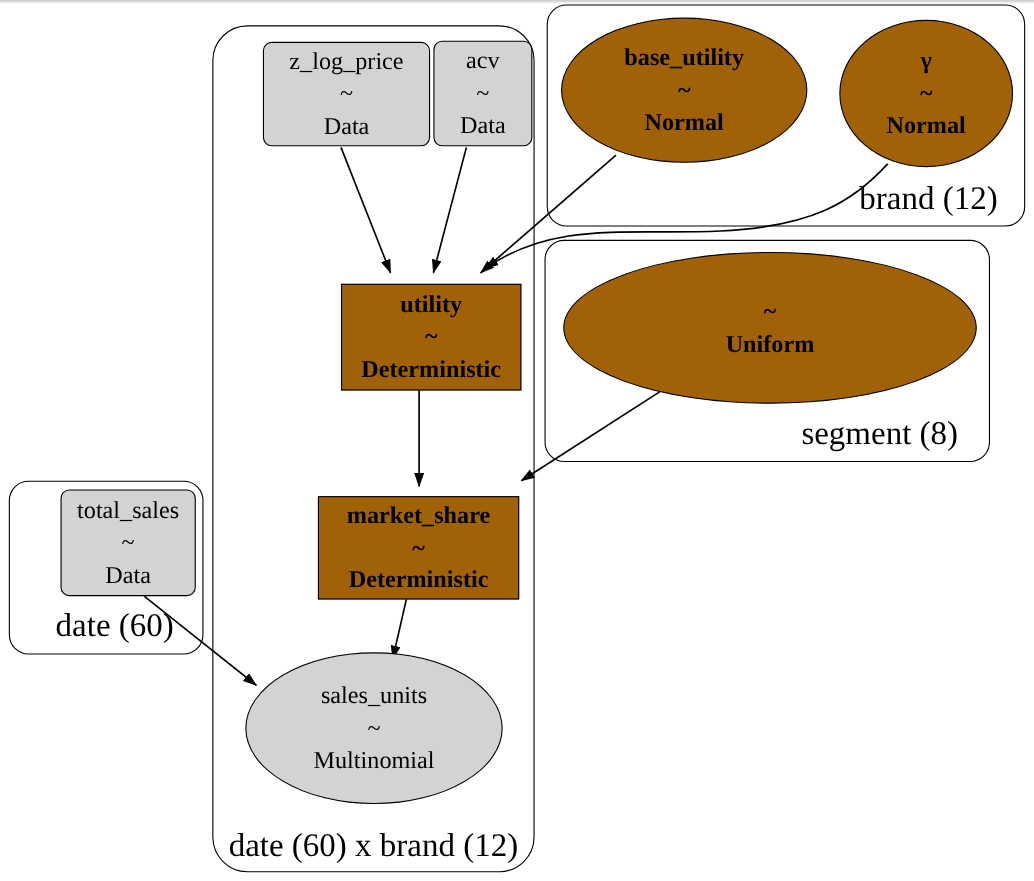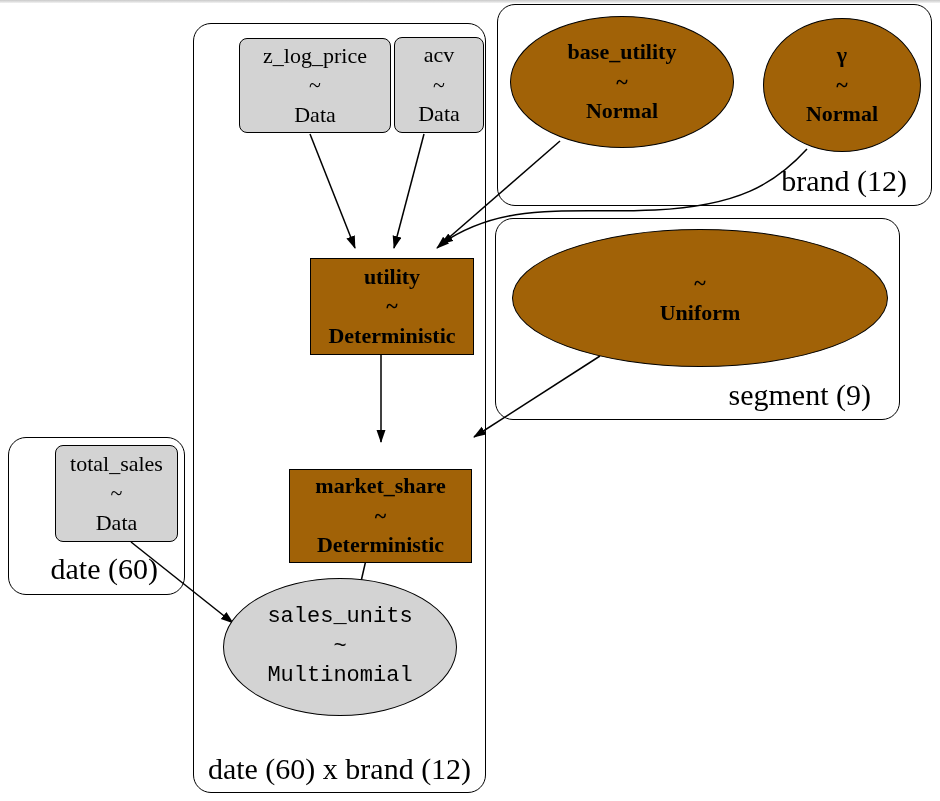--- a/index.html
+++ b/index.html
@@ -49,30 +49,30 @@
   .node.gray{background:#d3d3d3;}
   .node.white{background:#a16207;font-weight:bold;}
 </style>
 </head>
 <body>
 
 <div class="canvas">
 
   <div class="screen-top-edge"></div>
 
-  <div class="plate" style="left:193px;top:23px;width:291px;height:768px;">
+  <div class="plate" style="left:193px;top:23px;width:291px;height:768px;border-radius:32px;">
     <div class="plate-label center">date (60) x brand (12)</div>
   </div>
 
   <div class="plate" style="left:497px;top:4px;width:433px;height:200px;">
     <div class="plate-label br">brand (12)</div>
   </div>
 
   <div class="plate" style="left:495px;top:218px;width:403px;height:200px;">
-    <div class="plate-label br" style="right:28px;">segment (9)</div>
+    <div class="plate-label br" style="right:28px;">segment (8)</div>
   </div>
 
   <div class="plate" style="left:8px;top:437px;width:175px;height:156px;">
     <div class="plate-label br" style="right:26px;bottom:10px;">date (60)</div>
   </div>
 
   <svg class="edges" viewBox="0 0 940 801" xmlns="http://www.w3.org/2000/svg">
     <defs>
       <marker id="arrow" markerUnits="userSpaceOnUse" markerWidth="14" markerHeight="11" refX="12" refY="4.5" orient="auto">
         <path d="M0,0 L13,4.5 L0,9 z" fill="#000000"></path>
@@ -116,31 +116,31 @@
     <span>utility</span>
     <span>~</span>
     <span>Deterministic</span>
   </div>
 
   <div class="node ellipse white" style="left:512px;top:229px;width:376px;height:138px;">
     <span>~</span>
     <span>Uniform</span>
   </div>
 
-  <div class="node white" style="left:289px;top:469px;width:183px;height:94px;">
+  <div class="node white" style="left:289px;top:451px;width:183px;height:94px;">
     <span>market_share</span>
     <span>~</span>
     <span>Deterministic</span>
   </div>
 
   <div class="node rounded gray" style="left:22px;top:445px;width:123px;height:97px;">
     <span>total_sales</span>
     <span>~</span>
     <span>Data</span>
   </div>
 
-  <div class="node ellipse gray" style="left:223px;top:578px;width:234px;height:138px;font-family:Liberation Mono, monospace;">
+  <div class="node ellipse gray" style="left:223px;top:593px;width:234px;height:138px;">
     <span>sales_units</span>
     <span>~</span>
     <span>Multinomial</span>
   </div>
 
 </div>
 
 </body></html>

